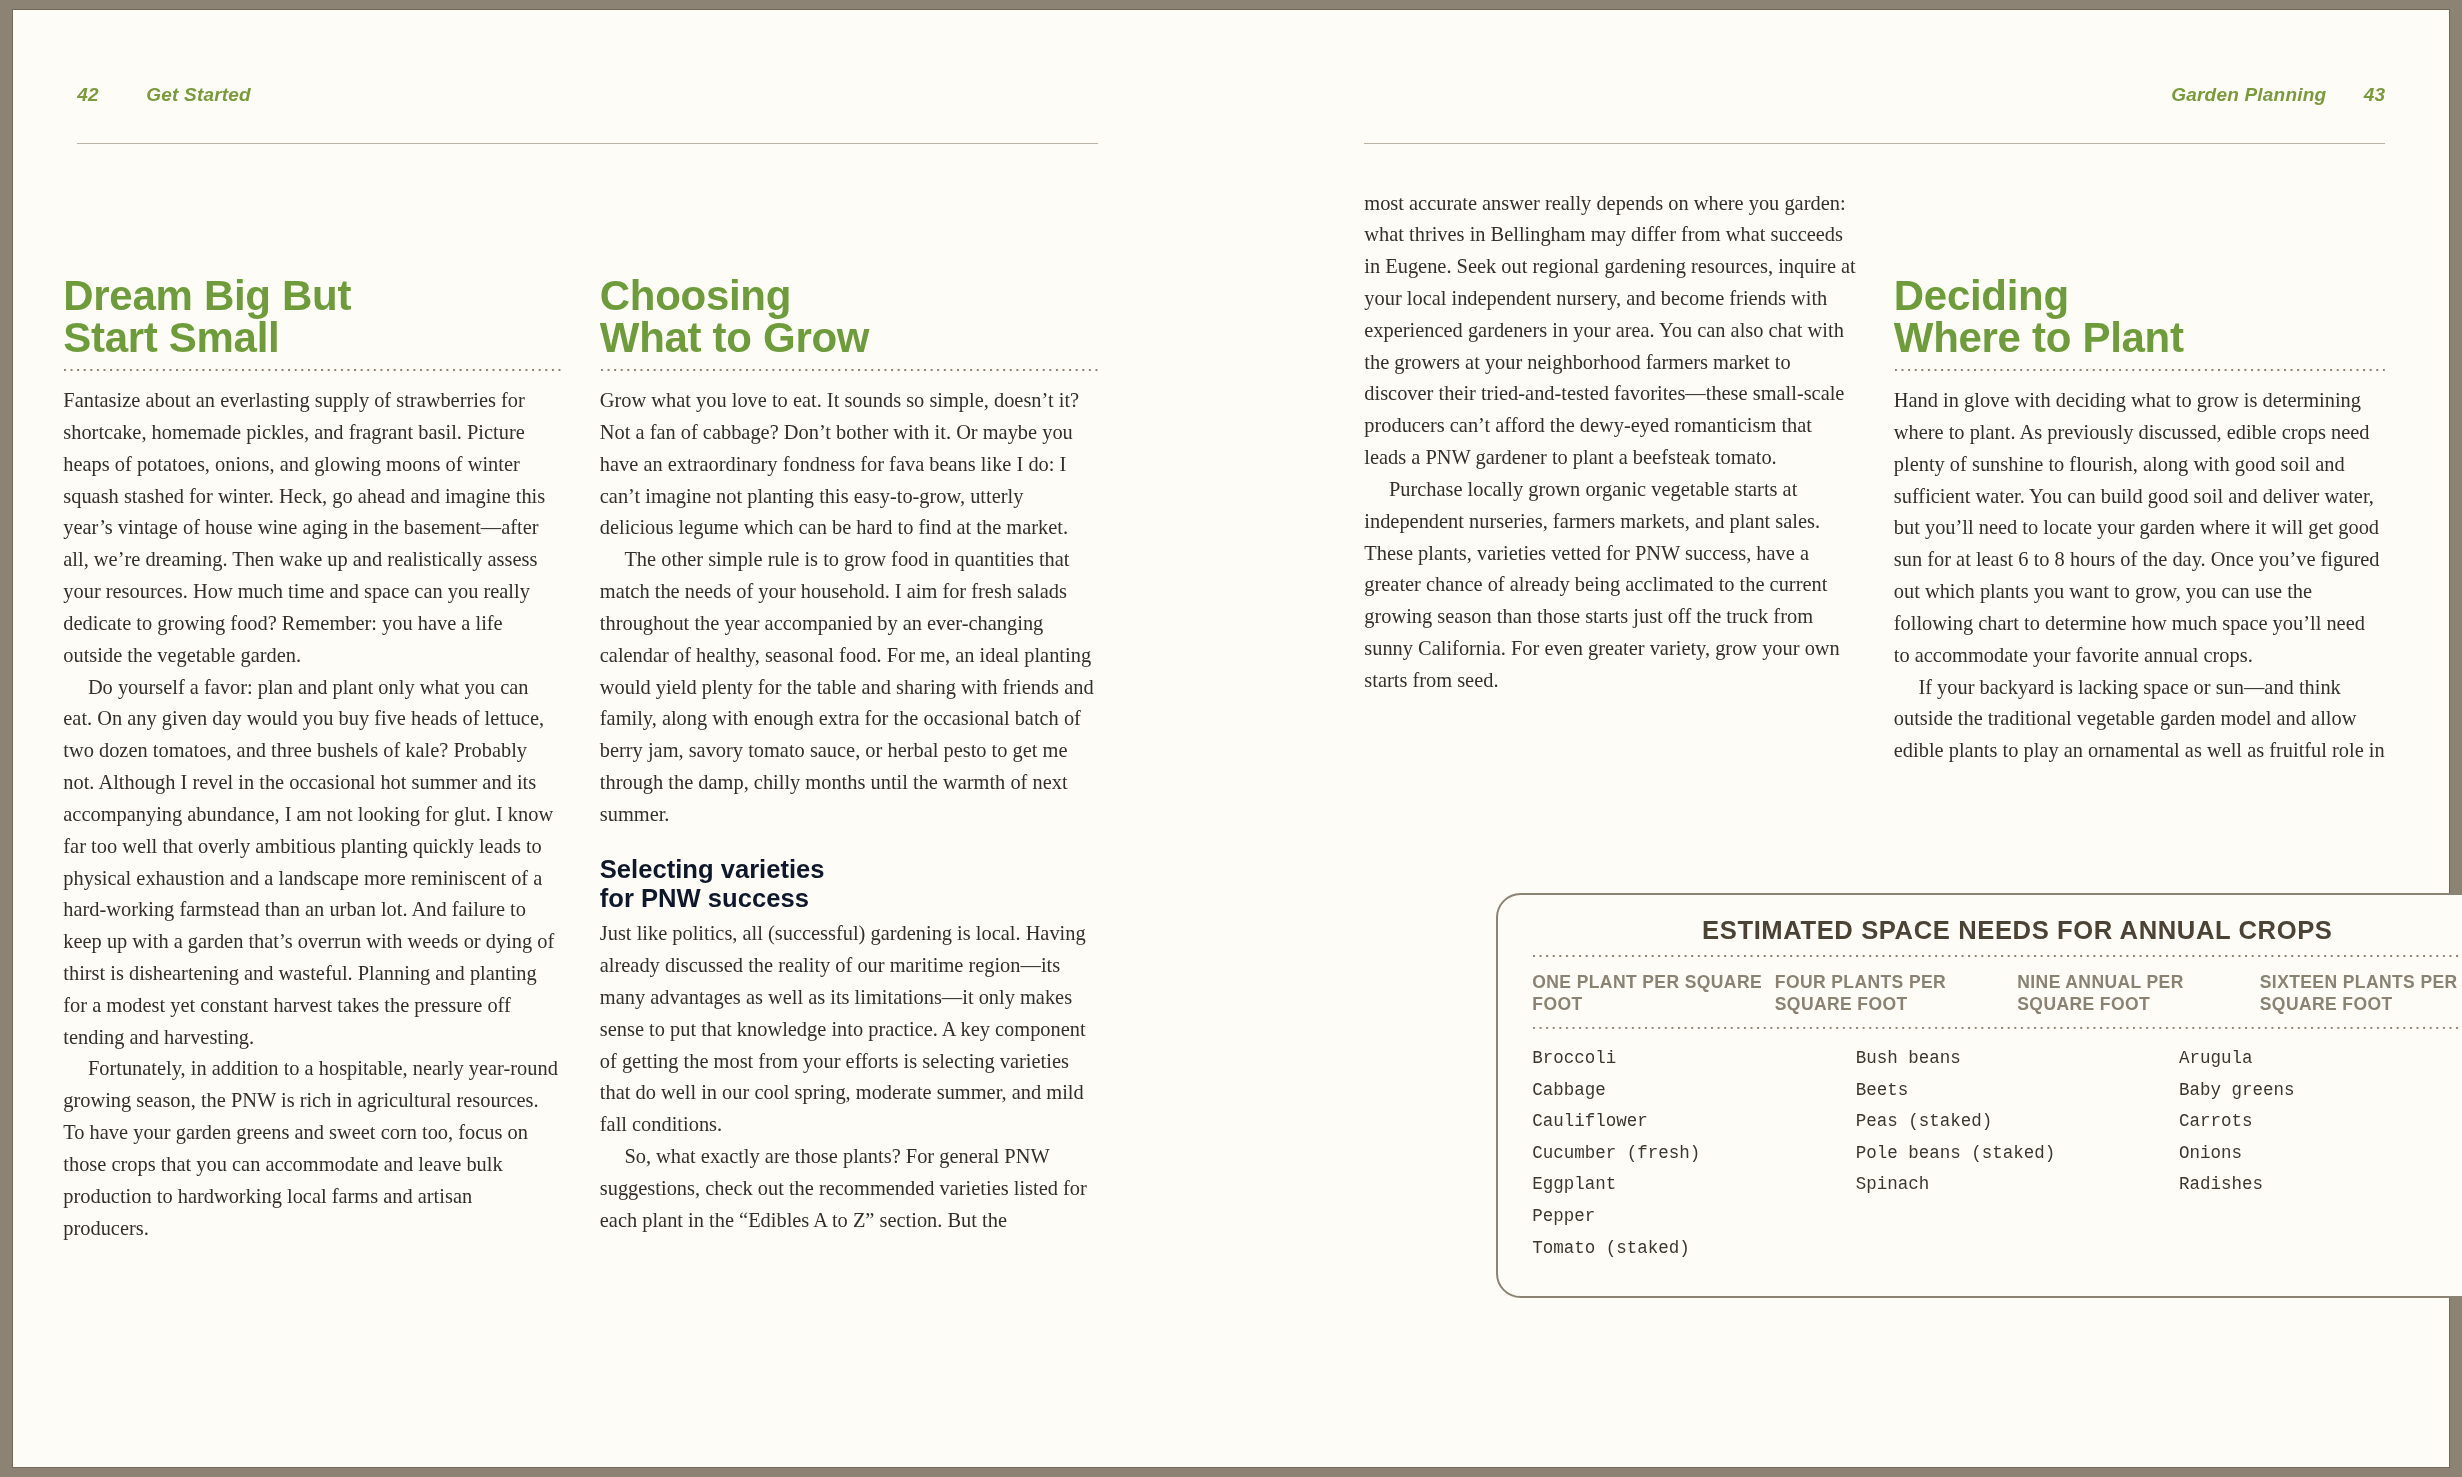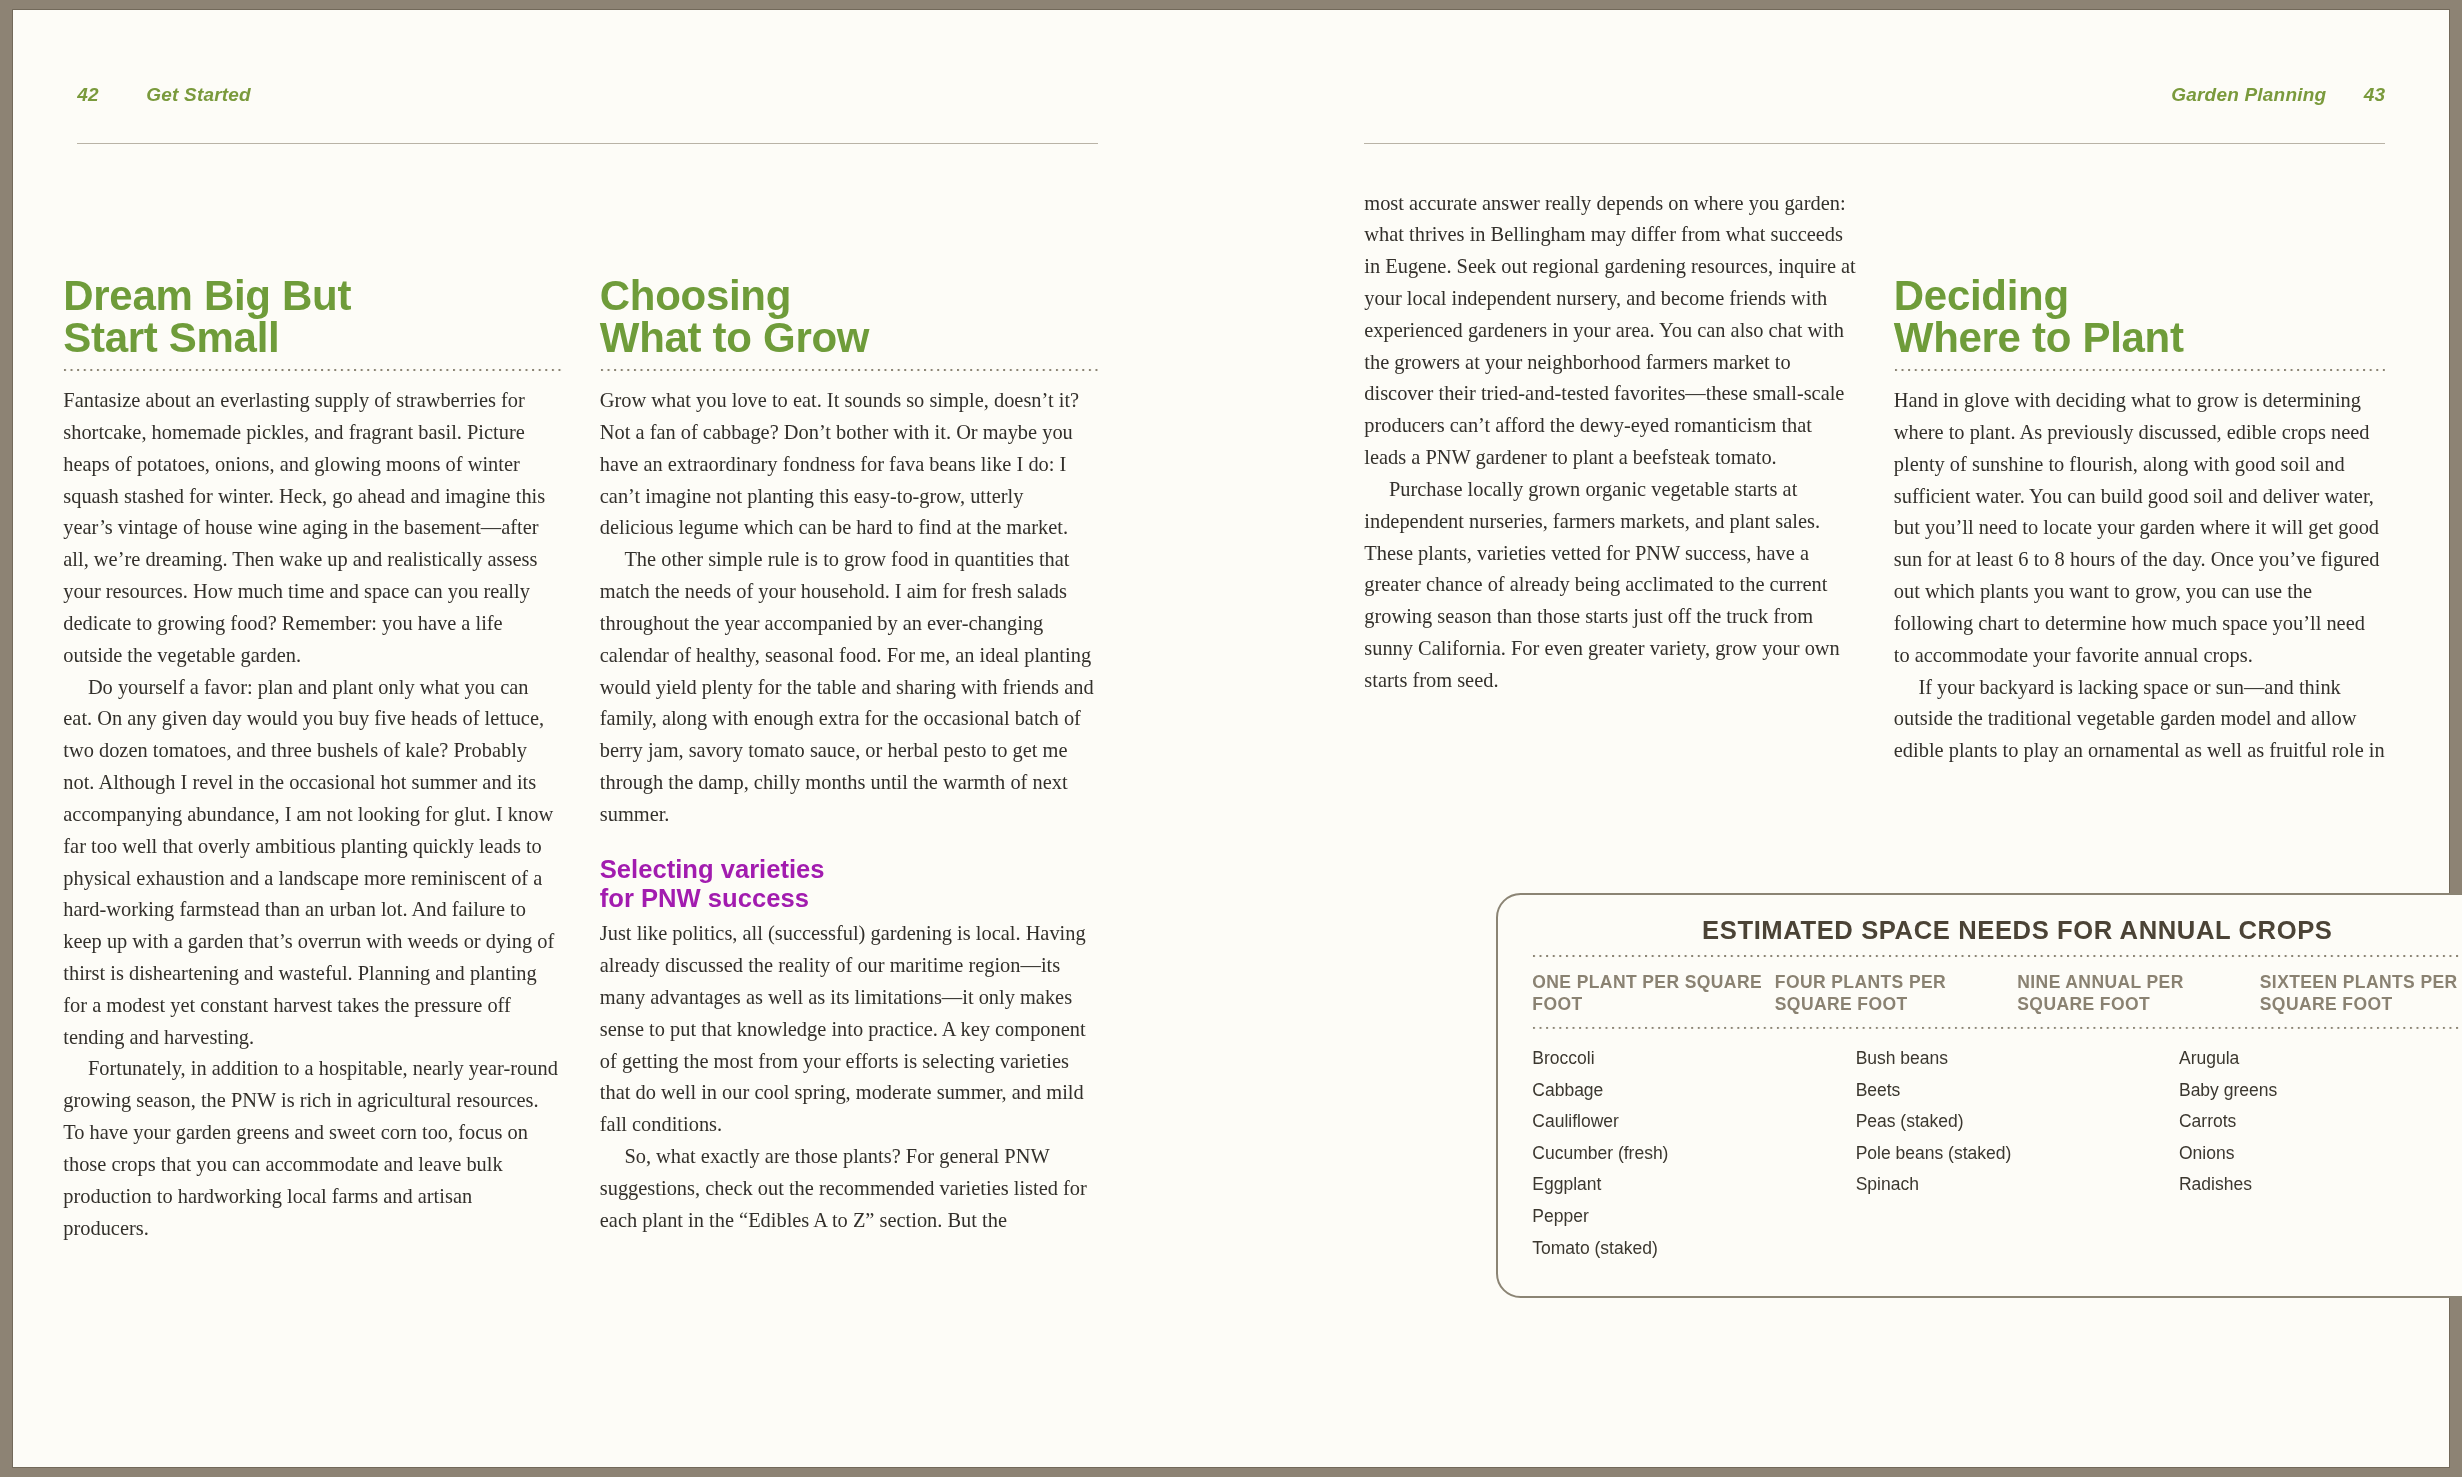--- a/index.html
+++ b/index.html
@@ -82,21 +82,21 @@
     background-image: radial-gradient(circle at 1.9px 1.9px, #8b8474 1.3px, transparent 1.5px);
     background-size: 6.6px 3.8px;
     background-repeat: repeat-x;
   }
   h3.subhead {
     margin: 24.6px 0 5.7px 0;
     font-family: "Liberation Sans", sans-serif;
     font-weight: bold;
     font-size: 25.6px;
     line-height: 1.12;
-    color: #a21caf;
+    color: #0f172a;
   }
   p.body {
     margin: 0;
     font-family: "Liberation Serif", serif;
     font-size: 20.4px;
     line-height: 1.56;
     color: #33302b;
     text-align: left;
     hyphens: auto;
   }
@@ -135,21 +135,21 @@
   .sb-colhead {
     font-family: "Liberation Sans", sans-serif;
     font-weight: bold;
     font-size: 17.5px;
     line-height: 1.28;
     color: #8a8272;
     letter-spacing: 0.4px;
     min-height: 47px;
   }
   .sb-item {
-    font-family: Liberation Sans, sans-serif;
+    font-family: Liberation Mono, monospace;
     font-size: 17.5px;
     line-height: 1.1;
     color: #3b372f;
     padding: 6.2px 0;
   }
 </style>
 </head>
 <body>
 
 <div class="spread">

